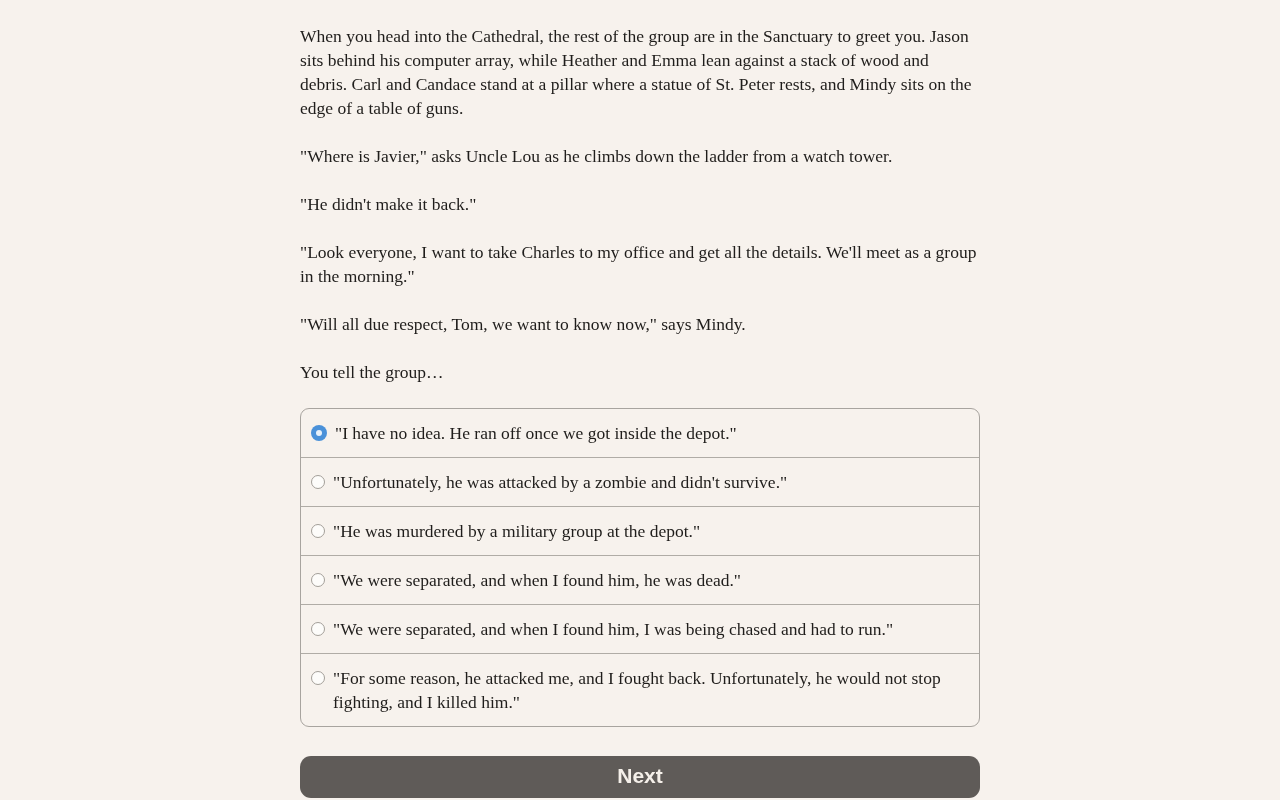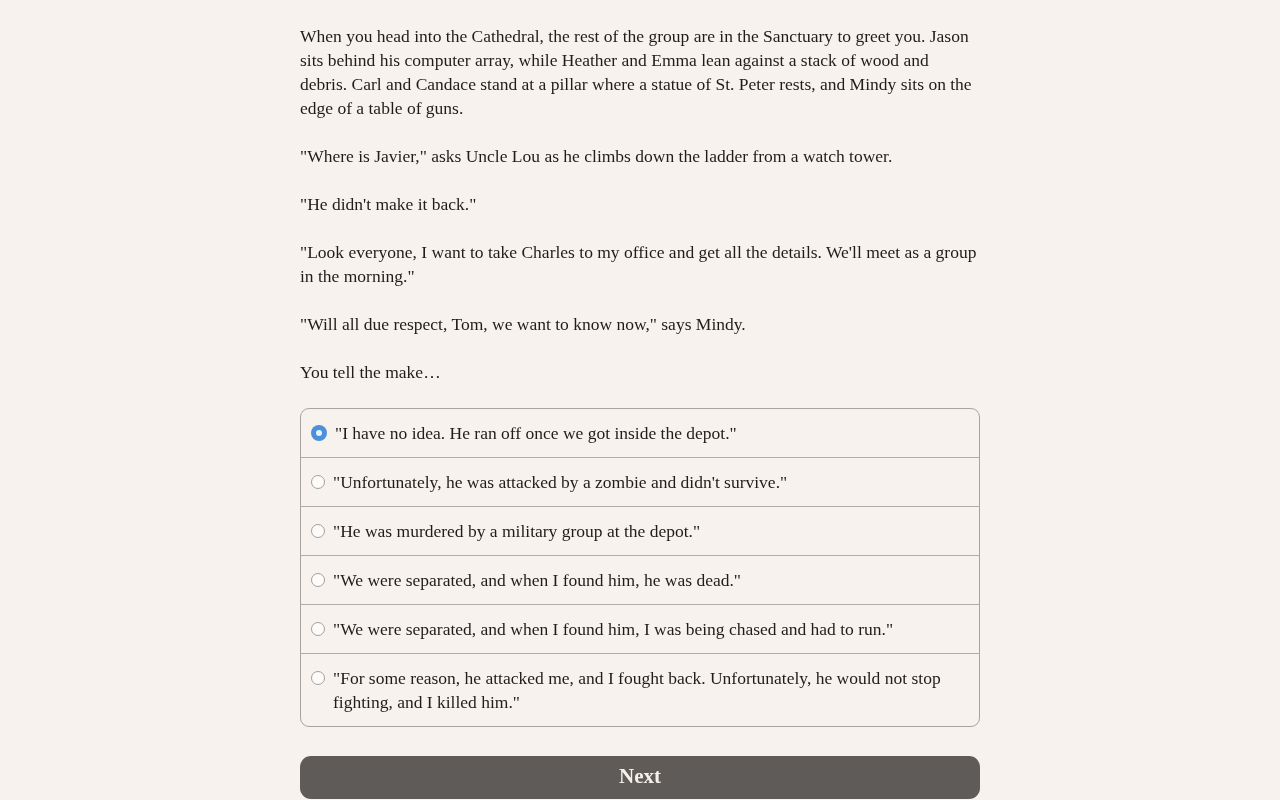--- a/index.html
+++ b/index.html
@@ -80,41 +80,41 @@
     font-size: 17.5px;
     line-height: 24px;
   }
   .next-button {
     display: block;
     width: 680px;
     margin: 29px auto 0 auto;
     padding: 8px 0 10px 0;
     background: var(--button-bg);
     color: var(--button-text);
-    font-family: Liberation Serif, serif;
+    font-family: Liberation Sans, sans-serif;
     font-weight: bold;
     font-size: 21px;
     text-align: center;
     border: none;
     border-radius: 11px;
     cursor: pointer;
   }
 </style>
 </head>
 <body>
 
 <div class="container">
 
   <div class="story">
     <p>When you head into the Cathedral, the rest of the group are in the Sanctuary to greet you. Jason sits behind his computer array, while Heather and Emma lean against a stack of wood and debris. Carl and Candace stand at a pillar where a statue of St. Peter rests, and Mindy sits on the edge of a table of guns.</p>
     <p>"Where is Javier," asks Uncle Lou as he climbs down the ladder from a watch tower.</p>
     <p>"He didn't make it back."</p>
     <p>"Look everyone, I want to take Charles to my office and get all the details. We'll meet as a group in the morning."</p>
     <p>"Will all due respect, Tom, we want to know now," says Mindy.</p>
-    <p>You tell the make…</p>
+    <p>You tell the group…</p>
   </div>
 
   <div class="choices">
     <div class="choice">
       <span class="radio selected"></span>
       <span class="choice-label">"I have no idea. He ran off once we got inside the depot."</span>
     </div>
     <div class="choice">
       <span class="radio"></span>
       <span class="choice-label">"Unfortunately, he was attacked by a zombie and didn't survive."</span>

